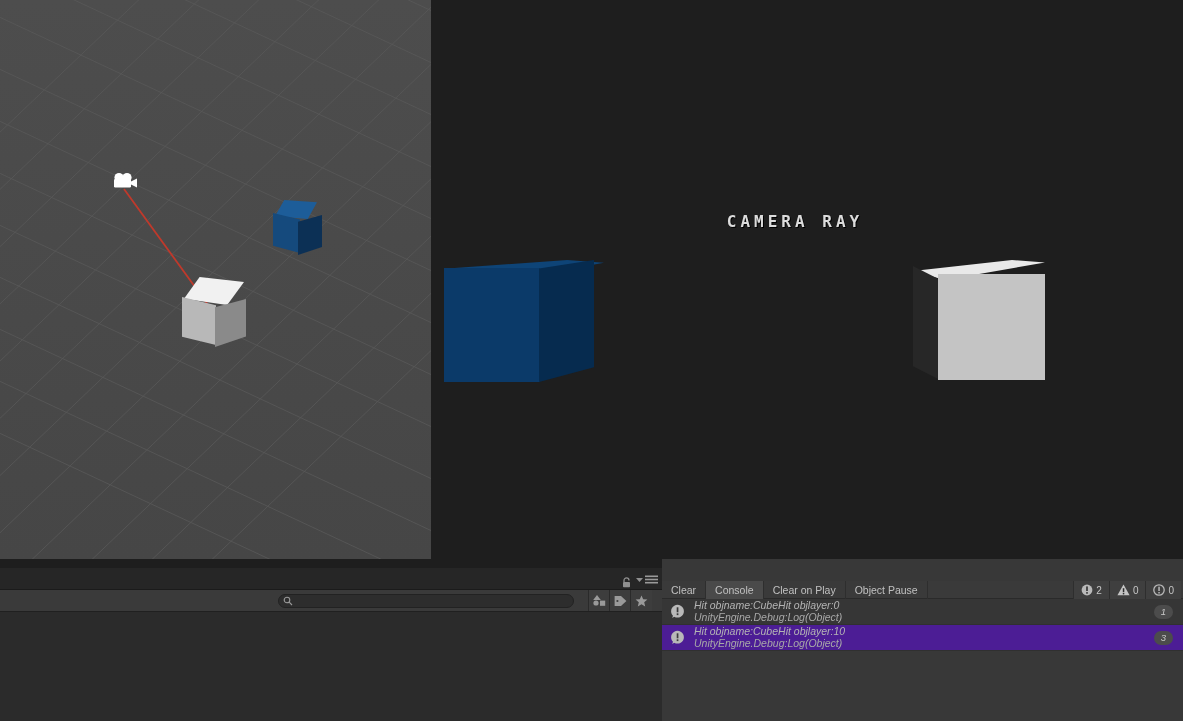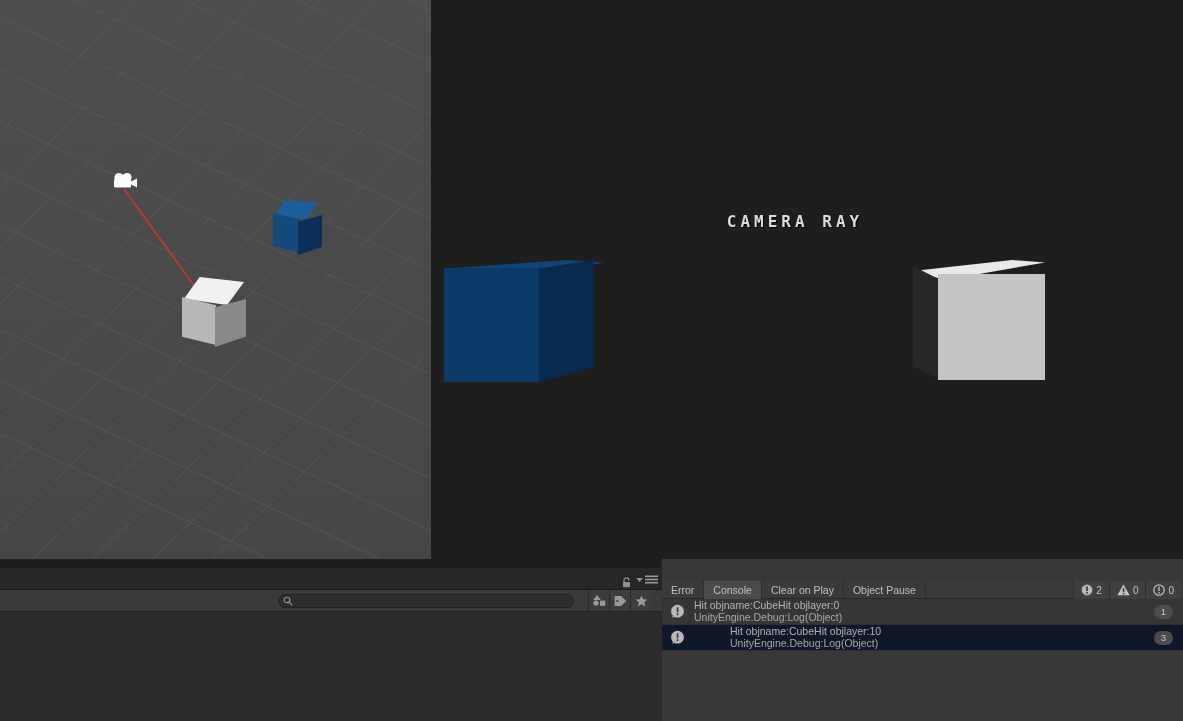--- a/index.html
+++ b/index.html
@@ -219,28 +219,29 @@
     display:flex; align-items:center; gap:3px;
     height:18px; padding:0 7px;
     background:#3f3f3f;
     border-left:1px solid #2e2e2e;
     color:#c6c6c6; font-size:10px;
   }
   #console-list {
     position:absolute; left:0; top:40px; width:521px; height:122px;
     background:#383838;
     overflow:hidden;
+    font-style:italic;
   }
   .log-row {
     position:relative; height:26px;
     border-bottom:1px solid #303030;
     display:flex; align-items:center;
     padding-left:8px;
   }
-  .log-row.alt { background:#0f172a;gap:36px; }
+  .log-row.alt { background:#4c1d95; }
   .log-row.even { background:#363636; }
   .log-text { margin-left:9px; line-height:11.5px; }
   .log-text .l1 { color:#b4b4b4; font-size:10.5px; display:block; }
   .log-text .l2 { color:#a8a8a8; font-size:10.5px; display:block; }
   .log-badge {
     position:absolute; right:10px; top:50%; transform:translateY(-50%);
     width:19px; height:14px; border-radius:7px;
     background:#4c4c4c;
     color:#c9c9c9; font-size:9.5px;
     display:flex; align-items:center; justify-content:center;
@@ -390,21 +391,21 @@
         </div>
       </div>
 
       <div id="left-panel-body"></div>
     </div>
 
     <div id="console-panel">
 
 
       <div id="console-toolbar">
-        <div class="console-btn">Error</div>
+        <div class="console-btn">Clear</div>
         <div class="console-btn active">Console</div>
         <div class="console-btn">Clear on Play</div>
         <div class="console-btn">Object Pause</div>
 
         <div id="console-counters">
           <div class="counter">
             <svg width="12" height="12" viewBox="0 0 12 12">
               <circle cx="6" cy="6" r="5.4" fill="#b9b9b9"></circle>
               <rect x="5.2" y="2.4" width="1.6" height="4.6" fill="#303030"></rect>
               <rect x="5.2" y="8.1" width="1.6" height="1.6" fill="#303030"></rect>

